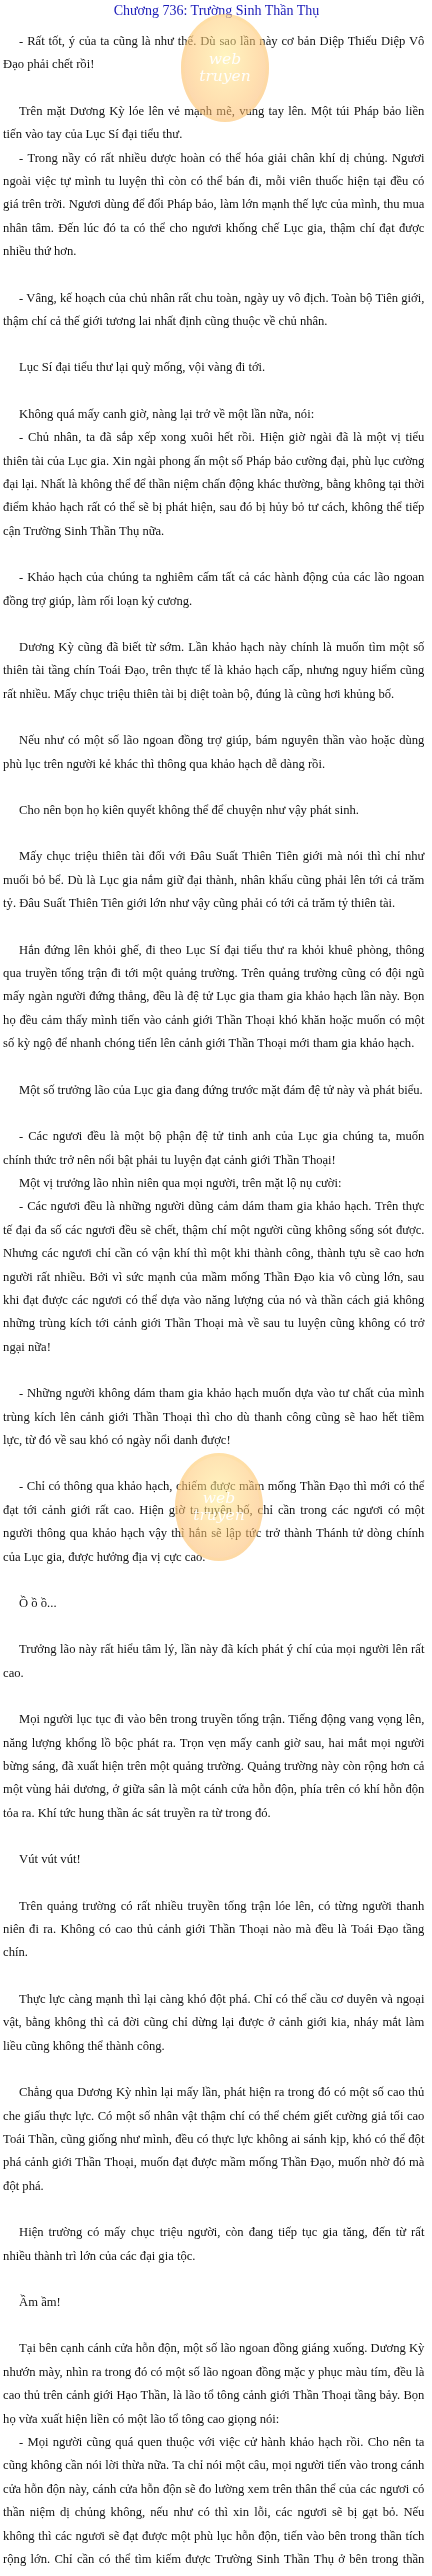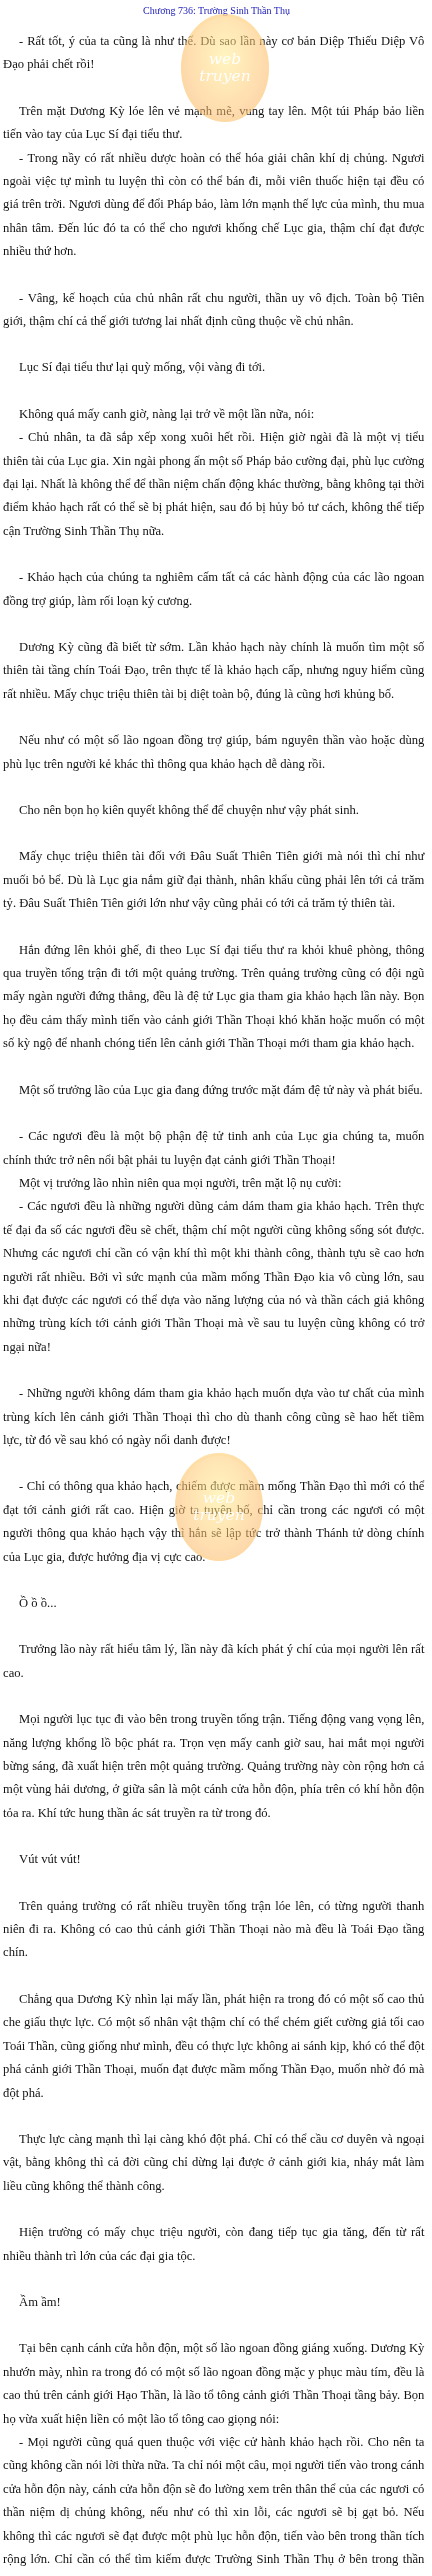--- a/index.html
+++ b/index.html
@@ -1,18 +1,18 @@
 <!DOCTYPE html>
 <html style="font-size:8.2px"><head>
 <meta charset="utf-8">
 <style>
   html, body { margin: 0; padding: 0; background: #ffffff; }
   body { width: 433px; position: relative; font-family: "Liberation Serif", "DejaVu Serif", serif; color: #111; }
   .page { position: relative; width: 433px; }
-  .title { text-align: center; color: #1a1ab8; font-size: 10px; line-height: 18.5px; padding-top: 2.1px; margin: 0 0 9.3px 0; font-weight: normal; }
+  .title { text-align: center; color: #1a1ab8; font-size: 14px; line-height: 18.5px; padding-top: 2.1px; margin: 0 0 9.3px 0; font-weight: normal; }
   .content { padding: 0 2.6px 0 3.1px; width: 427px; box-sizing: border-box; }
   .content p { margin: 0; font-size: 12.6px; line-height: 23.4px; text-align: justify; text-indent: 16px; }
   .content p.gap { margin-top: 23px; }
   .watermark { position: absolute; width: 88px; height: 108px; border-radius: 50%; background: radial-gradient(ellipse at 50% 40%, rgba(255,236,140,0.55) 0%, rgba(255,196,110,0.55) 55%, rgba(240,140,70,0.45) 100%); display: flex; flex-direction: column; align-items: center; justify-content: center; color: rgba(255,255,255,0.95); font-style: italic; font-family: "DejaVu Serif", serif; font-size: 15.5px; line-height: 17.5px; pointer-events: none; box-shadow: 0 0 0 3.1px rgba(255,220,150,0.35) inset; }
 </style>
 </head>
 <body>
 
 <div class="page">
 
@@ -20,43 +20,43 @@
 
   <div class="watermark" style="left:181px; top:14.4px;">
     <span>web</span>
     <span>truyen</span>
   </div>
 
   <div class="content" id="section1">
       <p>- Rất tốt, ý của ta cũng là như thế. Dù sao lần này cơ bản Diệp Thiếu Diệp Vô Đạo phải chết rồi!</p>
       <p class="gap">Trên mặt Dương Kỳ lóe lên vẻ mạnh mẽ, vung tay lên. Một túi Pháp bảo liền tiến vào tay của Lục Sí đại tiểu thư.</p>
       <p>- Trong nầy có rất nhiều dược hoàn có thể hóa giải chân khí dị chủng. Ngươi ngoài việc tự mình tu luyện thì còn có thể bán đi, mỗi viên thuốc hiện tại đều có giá trên trời. Ngươi dùng để đổi Pháp bảo, làm lớn mạnh thế lực của mình, thu mua nhân tâm. Đến lúc đó ta có thể cho ngươi khống chế Lục gia, thậm chí đạt được nhiều thứ hơn.</p>
-      <p class="gap">- Vâng, kế hoạch của chủ nhân rất chu người, thần uy vô địch. Toàn bộ Tiên giới, thậm chí cả thế giới tương lai nhất định cũng thuộc về chủ nhân.</p>
+      <p class="gap">- Vâng, kế hoạch của chủ nhân rất chu toàn, ngày uy vô địch. Toàn bộ Tiên giới, thậm chí cả thế giới tương lai nhất định cũng thuộc về chủ nhân.</p>
       <p class="gap">Lục Sí đại tiểu thư lại quỳ mống, vội vàng đi tới.</p>
       <p class="gap">Không quá mấy canh giờ, nàng lại trở về một lần nữa, nói:</p>
       <p>- Chủ nhân, ta đã sắp xếp xong xuôi hết rồi. Hiện giờ ngài đã là một vị tiểu thiên tài của Lục gia. Xin ngài phong ấn một số Pháp bảo cường đại, phù lục cường đại lại. Nhất là không thể để thần niệm chấn động khác thường, bằng không tại thời điểm khảo hạch rất có thể sẽ bị phát hiện, sau đó bị hủy bỏ tư cách, không thể tiếp cận Trường Sinh Thần Thụ nữa.</p>
       <p class="gap">- Khảo hạch của chúng ta nghiêm cấm tất cả các hành động của các lão ngoan đồng trợ giúp, làm rối loạn kỷ cương.</p>
       <p class="gap">Dương Kỳ cũng đã biết từ sớm. Lần khảo hạch này chính là muốn tìm một số thiên tài tầng chín Toái Đạo, trên thực tế là khảo hạch cấp, nhưng nguy hiểm cũng rất nhiều. Mấy chục triệu thiên tài bị diệt toàn bộ, đúng là cũng hơi khủng bố.</p>
       <p class="gap">Nếu như có một số lão ngoan đồng trợ giúp, bám nguyên thần vào hoặc dùng phù lục trên người kẻ khác thì thông qua khảo hạch dễ dàng rồi.</p>
       <p class="gap">Cho nên bọn họ kiên quyết không thể để chuyện như vậy phát sinh.</p>
       <p class="gap">Mấy chục triệu thiên tài đối với Đâu Suất Thiên Tiên giới mà nói thì chỉ như muối bỏ bể. Dù là Lục gia nắm giữ đại thành, nhân khẩu cũng phải lên tới cả trăm tỷ. Đâu Suất Thiên Tiên giới lớn như vậy cũng phải có tới cả trăm tỷ thiên tài.</p>
       <p class="gap">Hắn đứng lên khỏi ghế, đi theo Lục Sí đại tiểu thư ra khỏi khuê phòng, thông qua truyền tống trận đi tới một quảng trường. Trên quảng trường cũng có đội ngũ mấy ngàn người đứng thẳng, đều là đệ tử Lục gia tham gia khảo hạch lần này. Bọn họ đều cảm thấy mình tiến vào cảnh giới Thần Thoại khó khăn hoặc muốn có một số kỳ ngộ để nhanh chóng tiến lên cảnh giới Thần Thoại mới tham gia khảo hạch.</p>
       <p class="gap">Một số trưởng lão của Lục gia đang đứng trước mặt đám đệ tử này và phát biểu.</p>
       <p class="gap">- Các ngươi đều là một bộ phận đệ tử tinh anh của Lục gia chúng ta, muốn chính thức trở nên nổi bật phải tu luyện đạt cảnh giới Thần Thoại!</p>
       <p>Một vị trưởng lão nhìn niên qua mọi người, trên mặt lộ nụ cười:</p>
       <p>- Các ngươi đều là những người dũng cảm dám tham gia khảo hạch. Trên thực tế đại đa số các ngươi đều sẽ chết, thậm chí một người cũng không sống sót được. Nhưng các ngươi chỉ cần có vận khí thì một khi thành công, thành tựu sẽ cao hơn người rất nhiều. Bởi vì sức mạnh của mầm mống Thần Đạo kia vô cùng lớn, sau khi đạt được các ngươi có thể dựa vào năng lượng của nó và thần cách giả không những trùng kích tới cảnh giới Thần Thoại mà về sau tu luyện cũng không có trở ngại nữa!</p>
       <p class="gap">- Những người không dám tham gia khảo hạch muốn dựa vào tư chất của mình trùng kích lên cảnh giới Thần Thoại thì cho dù thanh công cũng sẽ hao hết tiềm lực, từ đó về sau khó có ngày nổi danh được!</p>
       <p class="gap">- Chỉ có thông qua khảo hạch, chiếm được mầm mống Thần Đạo thì mới có thể đạt tới cảnh giới rất cao. Hiện giờ ta tuyên bố, chỉ cần trong các ngươi có một người thông qua khảo hạch vậy thì hắn sẽ lập tức trở thành Thánh tử dòng chính của Lục gia, được hưởng địa vị cực cao.</p>
       <p class="gap">Ồ ồ ồ...</p>
       <p class="gap">Trưởng lão này rất hiểu tâm lý, lần này đã kích phát ý chí của mọi người lên rất cao.</p>
       <p class="gap">Mọi người lục tục đi vào bên trong truyền tống trận. Tiếng động vang vọng lên, năng lượng khổng lồ bộc phát ra. Trọn vẹn mấy canh giờ sau, hai mắt mọi người bừng sáng, đã xuất hiện trên một quảng trường. Quảng trường này còn rộng hơn cả một vùng hải dương, ở giữa sân là một cánh cửa hỗn độn, phía trên có khí hỗn độn tỏa ra. Khí tức hung thần ác sát truyền ra từ trong đó.</p>
       <p class="gap">Vút vút vút!</p>
       <p class="gap">Trên quảng trường có rất nhiều truyền tống trận lóe lên, có từng người thanh niên đi ra. Không có cao thủ cảnh giới Thần Thoại nào mà đều là Toái Đạo tầng chín.</p>
+      <p class="gap">Thực lực càng mạnh thì lại càng khó đột phá. Chỉ có thể cầu cơ duyên và ngoại vật, bằng không thì cả đời cũng chỉ dừng lại được ở cảnh giới kia, nháy mắt làm liều cũng không thể thành công.</p>
       <p class="gap">Chẳng qua Dương Kỳ nhìn lại mấy lần, phát hiện ra trong đó có một số cao thủ che giấu thực lực. Có một số nhân vật thậm chí có thể chém giết cường giả tối cao Toái Thần, cũng giống như mình, đều có thực lực không ai sánh kịp, khó có thể đột phá cảnh giới Thần Thoại, muốn đạt được mầm mống Thần Đạo, muốn nhờ đó mà đột phá.</p>
-      <p class="gap">Thực lực càng mạnh thì lại càng khó đột phá. Chỉ có thể cầu cơ duyên và ngoại vật, bằng không thì cả đời cũng chỉ dừng lại được ở cảnh giới kia, nháy mắt làm liều cũng không thể thành công.</p>
       <p class="gap">Hiện trường có mấy chục triệu người, còn đang tiếp tục gia tăng, đến từ rất nhiều thành trì lớn của các đại gia tộc.</p>
       <p class="gap">Ầm ầm!</p>
       <p class="gap">Tại bên cạnh cánh cửa hỗn độn, một số lão ngoan đồng giáng xuống. Dương Kỳ nhướn mày, nhìn ra trong đó có một số lão ngoan đồng mặc y phục màu tím, đều là cao thủ trên cảnh giới Hạo Thần, là lão tổ tông cảnh giới Thần Thoại tầng bảy. Bọn họ vừa xuất hiện liền có một lão tổ tông cao giọng nói:</p>
       <p>- Mọi người cũng quá quen thuộc với việc cử hành khảo hạch rồi. Cho nên ta cũng không cần nói lời thừa nữa. Ta chỉ nói một câu, mọi người tiến vào trong cánh cửa hỗn độn này, cánh cửa hỗn độn sẽ đo lường xem trên thân thể của các ngươi có thần niệm dị chủng không, nếu như có thì xin lỗi, các ngươi sẽ bị gạt bỏ. Nếu không thì các ngươi sẽ đạt được một phù lục hỗn độn, tiến vào bên trong thần tích rộng lớn. Chỉ cần có thể tìm kiếm được Trường Sinh Thần Thụ ở bên trong thần tích, tiến lên thần thụ, hái được mầm mống Thần Đạo thì các ngươi có thể thăng cấp lên cảnh giới Thần Thoại rồi. Đồng thời phù lục hỗn độn sẽ tự nhiên đẩy các ngươi ra ngoài, còn lại đều là xem cơ duyên của các ngươi thôi.</p>
     </div>
 
   <div class="watermark" style="left:175px; top:1453px;">
     <span>web</span>
     <span>truyen</span>
   </div>

